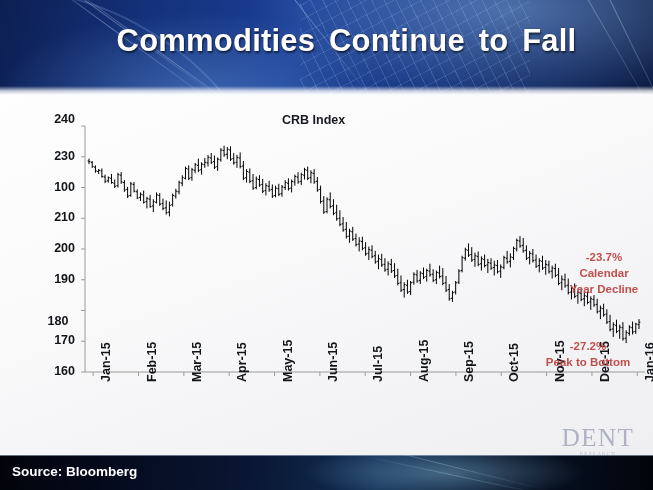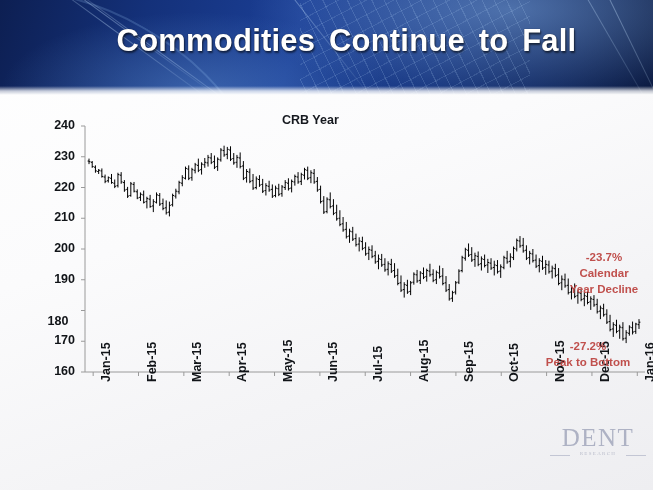--- a/index.html
+++ b/index.html
@@ -172,21 +172,21 @@
     <div class="streak st2"></div>
     <div class="streak st3"></div>
     <div class="streak st4"></div>
     <div class="streak st5"></div>
     <div class="streak st6"></div>
     <div id="header-title">Commodities  Continue  to  Fall</div>
     <div id="header-bottom-fade"></div>
   </div>
 
   <div id="chart-area">
-    <div id="chart-title">CRB Year</div>
+    <div id="chart-title">CRB Index</div>
     <svg id="plot-svg" width="653" height="360">
       <g id="axis-layer">
           <line x1="85" y1="31" x2="85" y2="277" stroke="#9a9a9a" stroke-width="1"></line>
           <line x1="85" y1="277" x2="645" y2="277" stroke="#9a9a9a" stroke-width="1"></line>
           <line x1="81" y1="277" x2="85" y2="277" stroke="#9a9a9a" stroke-width="1"></line>
           <line x1="81" y1="246.25" x2="85" y2="246.25" stroke="#9a9a9a" stroke-width="1"></line>
           <line x1="81" y1="215.5" x2="85" y2="215.5" stroke="#9a9a9a" stroke-width="1"></line>
           <line x1="81" y1="184.75" x2="85" y2="184.75" stroke="#9a9a9a" stroke-width="1"></line>
           <line x1="81" y1="154" x2="85" y2="154" stroke="#9a9a9a" stroke-width="1"></line>
           <line x1="81" y1="123.25" x2="85" y2="123.25" stroke="#9a9a9a" stroke-width="1"></line>
@@ -1070,23 +1070,23 @@
           </g>
         </g>
     </svg>
     <div id="ytick-layer">
         <div class="ylabel" style="left: 41px; top: 269px;">160</div>
         <div class="ylabel" style="left: 41px; top: 238.25px;">170</div>
         <div class="ylabel" style="left: 41px; top: 219px; text-align: center;">180</div>
         <div class="ylabel" style="left: 41px; top: 176.75px;">190</div>
         <div class="ylabel" style="left: 41px; top: 146px;">200</div>
         <div class="ylabel" style="left: 41px; top: 115.25px;">210</div>
-        <div class="ylabel" style="left: 41px; top: 84.5px;">220</div>
+        <div class="ylabel" style="left: 41px; top: 84.5px;">100</div>
         <div class="ylabel" style="left: 41px; top: 53.75px;">230</div>
-        <div class="ylabel" style="left: 41px; top: 23px;">240</div>
+        <div class="ylabel" style="left: 41px; top: 17px;">240</div>
       </div>
     <div id="xtick-layer">
         <div class="xlabel" style="left: 99.1619px; top: 287px;">Jan-15</div>
         <div class="xlabel" style="left: 144.506px; top: 287px;">Feb-15</div>
         <div class="xlabel" style="left: 189.85px; top: 287px;">Mar-15</div>
         <div class="xlabel" style="left: 235.194px; top: 287px;">Apr-15</div>
         <div class="xlabel" style="left: 280.538px; top: 287px;">May-15</div>
         <div class="xlabel" style="left: 325.883px; top: 287px;">Jun-15</div>
         <div class="xlabel" style="left: 371.227px; top: 287px;">Jul-15</div>
         <div class="xlabel" style="left: 416.571px; top: 287px;">Aug-15</div>
@@ -1103,14 +1103,20 @@
     <div id="logo">
       <div id="logo-word">DENT</div>
       <div id="logo-rule">
         <div class="ln ln-l"></div>
         <div class="ln ln-r"></div>
         <div id="logo-sub">RESEARCH</div>
       </div>
     </div>
   </div>
 
+  <div id="footer">
+    <div id="footer-topline"></div>
+    <div class="fstreak fs1"></div>
+    <div class="fstreak fs2"></div>
+    <div id="footer-text">Source: Bloomberg</div>
+  </div>
 
 </div>
 
 </body></html>

